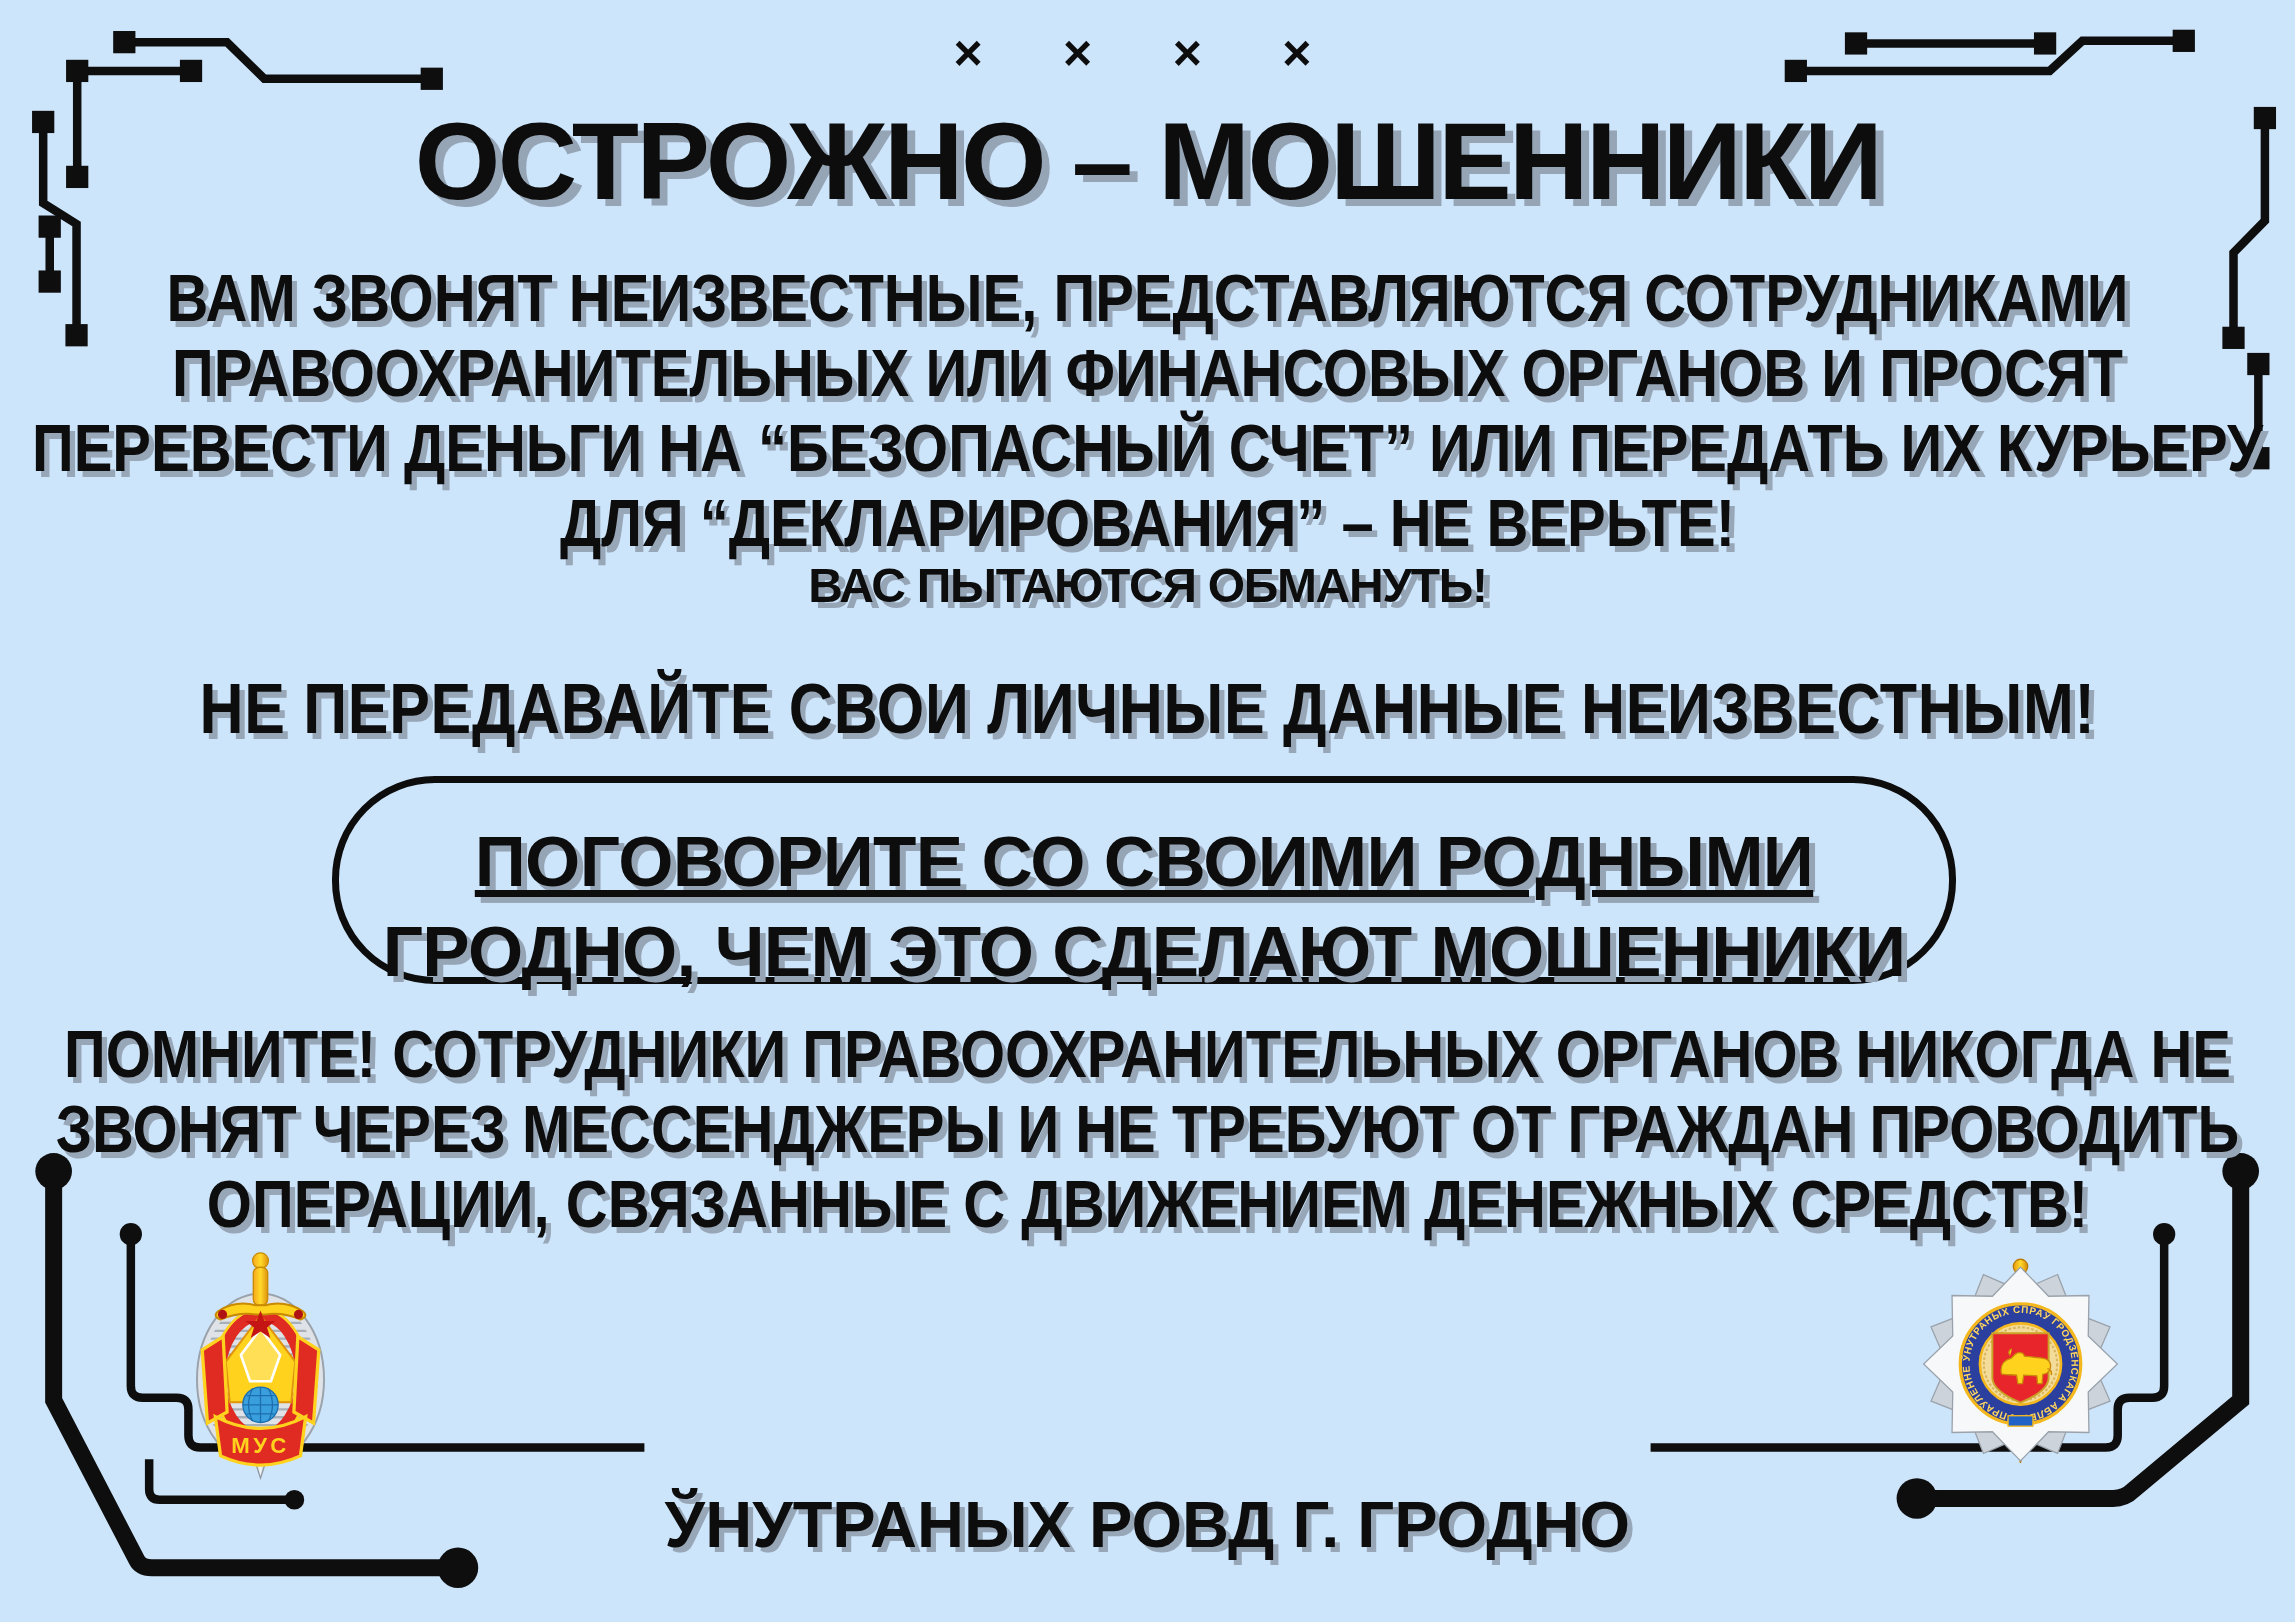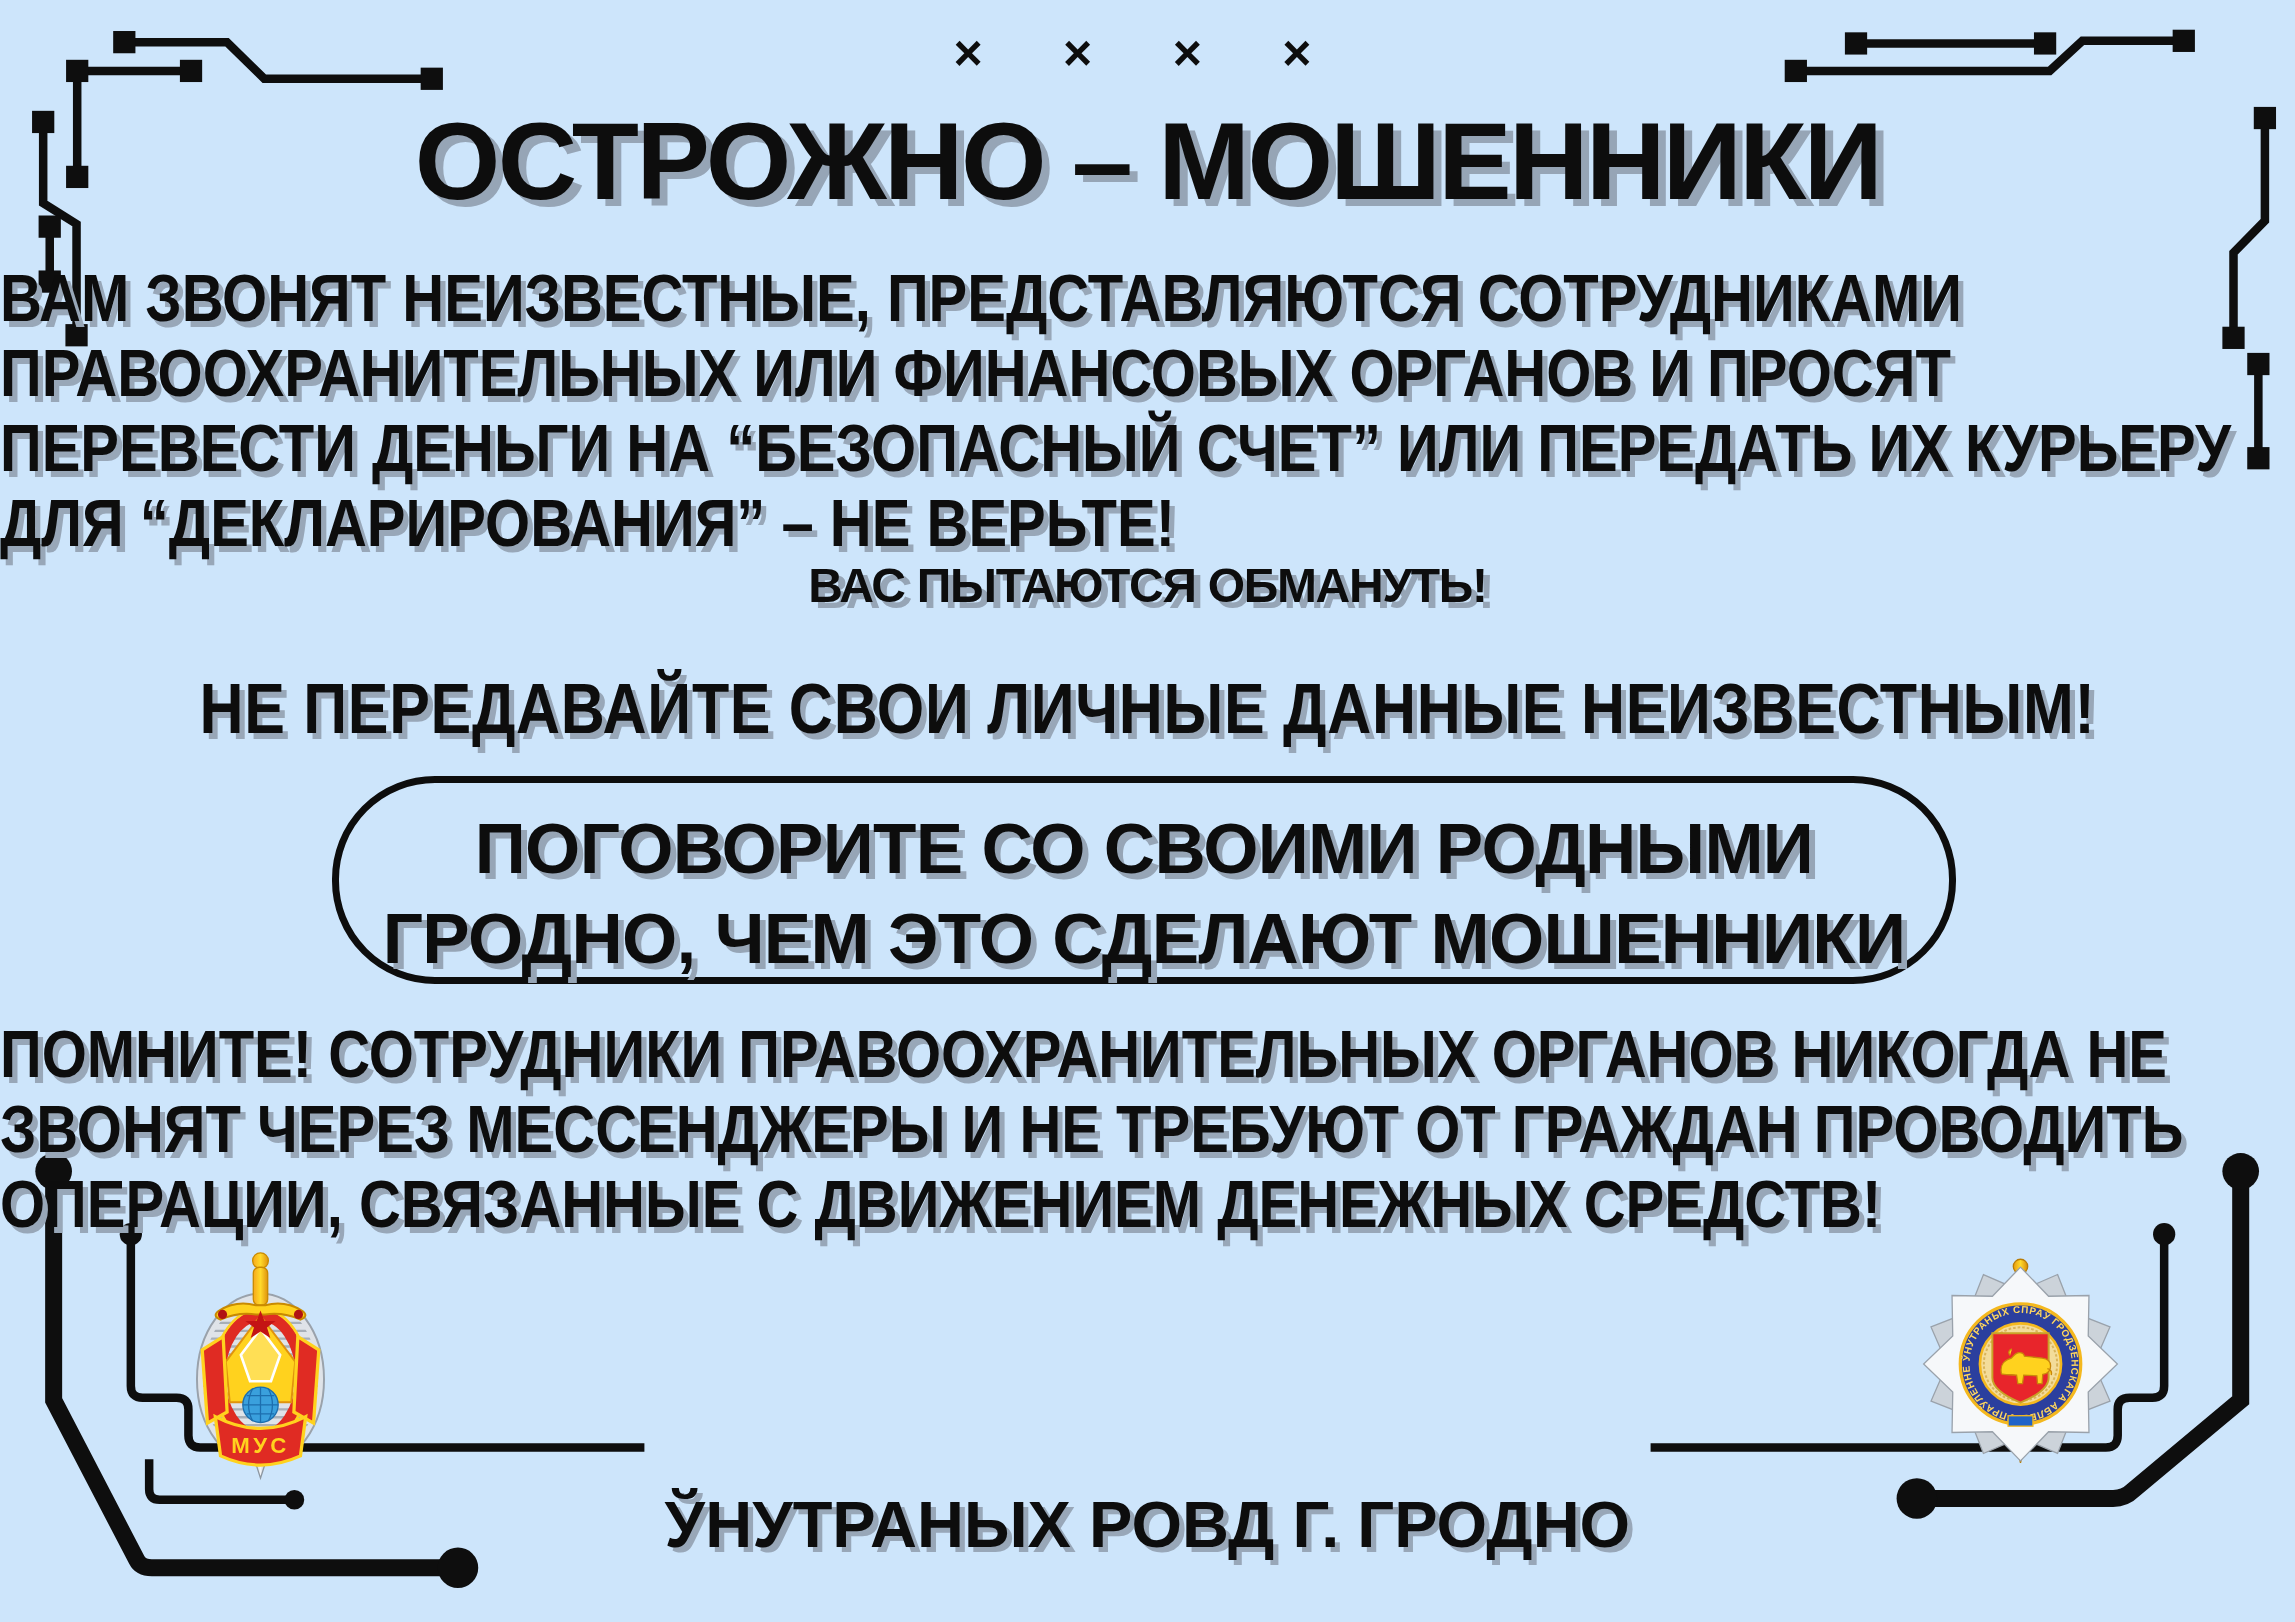--- a/index.html
+++ b/index.html
@@ -1,31 +1,31 @@
 <!DOCTYPE html>
 <html style="font-size:10.5px"><head>
 <meta charset="utf-8">
 <style>
   html,body{margin:0;padding:0;background:#cde5fb;}
   .stage{position:relative;width:2295px;height:1623px;background:#cde5fb;overflow:hidden;
          font-family:"Liberation Sans","DejaVu Sans",sans-serif;font-weight:bold;color:#0d0d0d;}
   .line{position:absolute;left:0;width:100%;text-align:center;white-space:nowrap;}
   .xrow{top:23.6px;font-size:50px;letter-spacing:30px;word-spacing:6.5px;}
   .title{top:97px;font-size:110px;letter-spacing:-2.6px;text-shadow:7.9px 7.2px 0 #96a5b6;}
-  .para{position:absolute;left:0;width:100%;}
+  .para{position:absolute;left:0;width:100%;text-align:center;}
   .para .pline{line-height:75px;font-size:58px;white-space:nowrap;text-shadow:5.2px 5.2px 0 #98a7b8;}
   .cd{display:inline-block;transform:scaleY(1.14);transform-origin:50% 50%;}
   .intro{top:260px;}
   .warning{top:558px;font-size:48px;letter-spacing:-1.3px;text-shadow:6.5px 5.9px 0 #96a5b6;}
   .personal{top:674px;font-size:61px;letter-spacing:0.7px;text-shadow:5.2px 5.2px 0 #98a7b8;}
   .advicebox{position:absolute;left:332px;top:776px;width:1624px;height:208px;box-sizing:border-box;
              border:7.2px solid #0d0d0d;border-radius:103px;}
   .advicebox .aline{line-height:90px;font-size:71px;letter-spacing:-0.7px;text-align:center;
                     white-space:nowrap;text-shadow:5.9px 5.9px 0 #96a5b6;}
-  .advicebox .apad{padding-top:21px;}
+  .advicebox .apad{padding-top:34px;text-decoration:underline;}
   .reminder{top:1016px;}
   .footer{top:1487px;font-size:65px;letter-spacing:0;text-shadow:5.2px 5.2px 0 #98a7b8;}
   svg.decor{position:absolute;left:0;top:0;pointer-events:none;}
   svg.emblem{position:absolute;}
   .emblem-left{left:185px;top:1245px;}
   .emblem-right{left:1919px;top:1256px;}
 </style>
 </head>
 <body>
 

